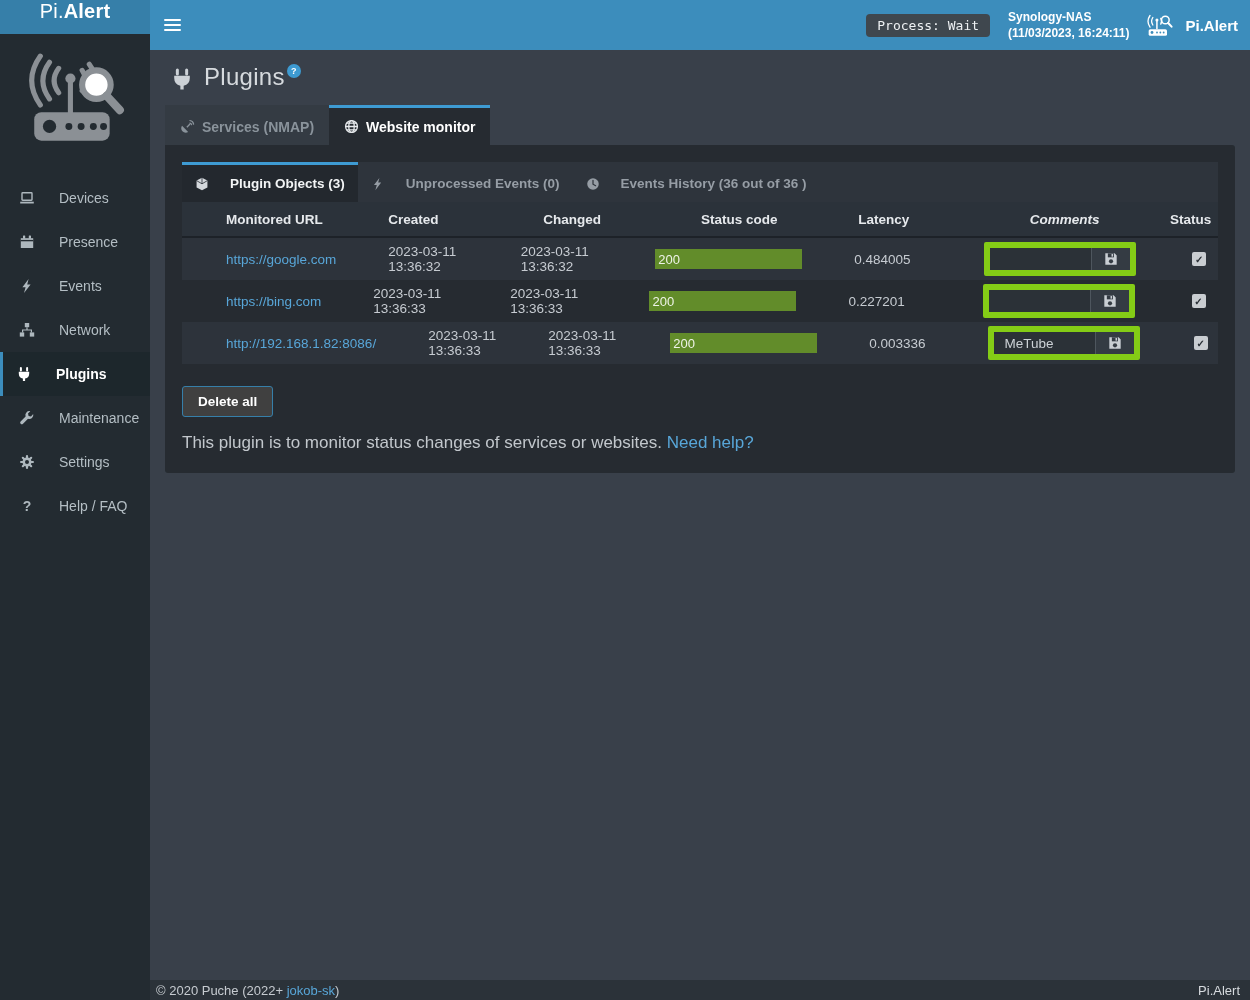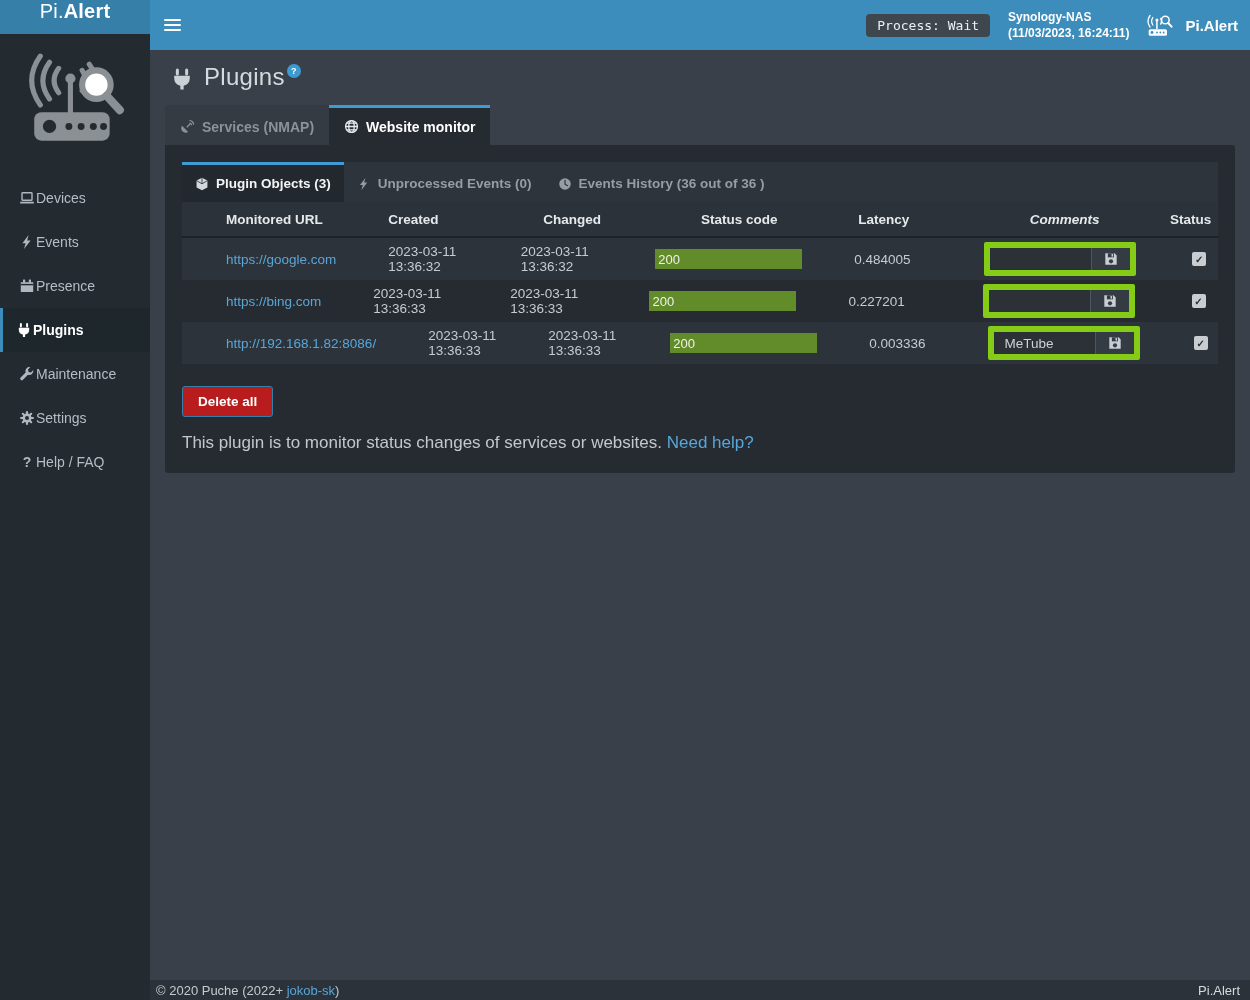--- a/index.html
+++ b/index.html
@@ -7,21 +7,21 @@
   .app { position:relative; width:1250px; height:1000px; overflow:hidden; background:#39404a; }
 
   
   .sidebar { position:absolute; left:0; top:0; width:150px; height:1000px; background:#232b31; z-index:3; }
   .brand { height:34px; background:#367fa9; display:flex; align-items:flex-start; justify-content:center;
            color:#fff; font-size:20px; letter-spacing:.2px; }
   .brand .light { font-weight:300; }
   .brand .bold { font-weight:700; }
   .logo-wrap { height:140px; display:flex; align-items:center; justify-content:center; }
   .menu { margin-top:2px; }
-  .menu-item { display:flex; align-items:center; height:44px; padding-left:16px; gap:1px;
+  .menu-item { display:flex; align-items:center; height:44px; padding-left:16px; gap:24px;
                color:#b4bec4; font-size:14px; cursor:pointer; border-left:3px solid transparent; }
   .menu-item svg, .menu-item .qmark { flex:0 0 16px; }
   .menu-item .qmark { width:16px; text-align:center; font-size:14px; font-weight:700; color:#aeb8be; }
   .menu-item.active { background:#1d272c; border-left-color:#3c8dbc; color:#ffffff; font-weight:700; padding-left:13px; }
   .menu-item.active svg { color:#fff; }
   .menu-item svg { color:#aeb8be; }
 
   
   .navbar { position:absolute; left:150px; top:0; width:1100px; height:50px; background:#3c8dbc; z-index:2;
             display:flex; align-items:center; }
@@ -44,21 +44,21 @@
   .outer-tabs { display:flex; margin:14px 15px 0 15px; }
   .otab { height:40px; display:flex; align-items:center; gap:7px; padding:0 15px; font-size:14px; font-weight:600;
           color:#8a939b; cursor:pointer; border-top:3px solid transparent; background:#343b43; }
   .otab svg { color:#8a939b; }
   .otab.active { background:#262b31; border-top-color:#3e9bd3; color:#ffffff; }
   .otab.active svg { color:#e8ebee; }
 
   .panel { margin:0 15px; background:#262b31; border-radius:0 3px 3px 3px; padding:17px 17px 20px 17px; }
 
   .inner-tabs { display:flex; background:#2e343c; }
-  .itab { height:40px; display:flex; align-items:center; gap:7px; padding:0 13px; font-size:13.5px; font-weight:600;
+  .itab { height:40px; display:flex; align-items:center; gap:21px; padding:0 13px; font-size:13.5px; font-weight:600;
           color:#969da5; cursor:pointer; border-top:3px solid transparent; }
   .itab svg { color:#969da5; }
   .itab.active { background:#23282e; border-top-color:#3e9bd3; color:#f2f4f5; }
   .itab.active svg { color:#d4d8dc; }
 
   
   .tbl { width:100%; }
   .tr { display:flex; align-items:center; }
   .th { height:36px; background:#2b323a; font-weight:700; font-size:13.5px; color:#e6e9ec;
         border-bottom:2px solid #1d2228; }
@@ -75,21 +75,21 @@
               display:flex; align-items:center; padding-left:3px; }
   .input-group { display:flex; width:155px; height:34px; border:6px solid #84cc16; border-radius:2px; overflow:hidden; }
   .input-group input { flex:1; min-width:0; background:#2b3137; border:none; outline:none; color:#ccd1d6;
                        font-size:13.5px; padding:0 11px; font-family:"Liberation Sans", sans-serif; }
   .save-btn { width:39px; background:#343b43; border:none; border-left:1px solid #4e565e; display:flex;
               align-items:center; justify-content:center; cursor:pointer; }
   .checkbox { width:14px; height:14px; background:#c9cdd1; border-radius:2px; display:flex; align-items:center;
               justify-content:center; cursor:pointer; font-size:10px; font-weight:700; color:#272d33; }
   .checkbox.checked::after { content:"✓"; }
 
-  .btn-delete { margin:22px 0 0 0; background:#b91c1c; border:1px solid #367fa9; color:#fff; font-size:13.5px;
+  .btn-delete { margin:22px 0 0 0; background:#404040; border:1px solid #367fa9; color:#fff; font-size:13.5px;
                 font-weight:600; padding:7px 15px; border-radius:3px; cursor:pointer; font-family:"Liberation Sans", sans-serif; }
   .desc { margin-top:16px; font-size:17px; color:#c2c7cc; }
 
   
   .footer { position:absolute; left:150px; bottom:0; width:1100px; height:20px; background:#2b3239;
             display:flex; align-items:center; justify-content:space-between; padding:0 8px 0 6px;
             font-size:13px; color:#c6cbd0; }
   .footer .right { color:#d6dade; padding-right:2px; }
 </style>
 </head>
@@ -132,32 +132,41 @@
     <div class="menu">
       <div class="menu-item">
         <svg width="16" height="16" viewBox="0 0 16 16" fill="none" stroke="currentColor" stroke-width="1.4">
             <rect x="3" y="2.8" width="10" height="7.4" rx=".6"></rect>
             <path d="M1.2 12.6h13.6" stroke-width="1.8"></path>
           </svg>
         <span>Devices</span>
       </div>
       <div class="menu-item">
         <svg width="16" height="16" viewBox="0 0 16 16" fill="currentColor">
-            <path d="M9.6 1 3.4 9.2h3.2L5 15l6.6-8.6H8.2z"></path>
-          </svg>
-        <span>Events</span>
-      </div>
-      <div class="menu-item">
-        <svg width="16" height="16" viewBox="0 0 16 16" fill="currentColor">
             <path d="M1.8 4.2h12.4V14H1.8z"></path>
             <rect x="4" y="1.4" width="2.2" height="3.4" rx=".6"></rect>
             <rect x="9.8" y="1.4" width="2.2" height="3.4" rx=".6"></rect>
             <path d="M1.8 6.6h12.4" stroke="#232b31" stroke-width="1.4"></path>
           </svg>
         <span>Presence</span>
+      </div>
+      <div class="menu-item">
+        <svg width="16" height="16" viewBox="0 0 16 16" fill="currentColor">
+            <path d="M9.6 1 3.4 9.2h3.2L5 15l6.6-8.6H8.2z"></path>
+          </svg>
+        <span>Events</span>
+      </div>
+      <div class="menu-item">
+        <svg width="16" height="16" viewBox="0 0 16 16" fill="currentColor">
+            <rect x="5.8" y="1" width="4.4" height="4.2"></rect>
+            <rect x="0.8" y="10.4" width="4.4" height="4.2"></rect>
+            <rect x="10.8" y="10.4" width="4.4" height="4.2"></rect>
+            <path d="M7.4 5.2h1.2v2.2h4.4v3h-1.2V8.6H4.2v1.8H3v-3h4.4z"></path>
+          </svg>
+        <span>Network</span>
       </div>
       <div class="menu-item active">
         <svg width="16" height="16" viewBox="0 0 16 16" fill="currentColor">
             <rect x="3.9" y="1" width="2" height="4.6" rx="1"></rect>
             <rect x="10.1" y="1" width="2" height="4.6" rx="1"></rect>
             <path d="M2.8 5.8h10.4v1.6a5.2 5.2 0 0 1-4.1 5.1V15H6.9v-2.5A5.2 5.2 0 0 1 2.8 7.4z"></path>
           </svg>
         <span>Plugins</span>
       </div>
       <div class="menu-item">

